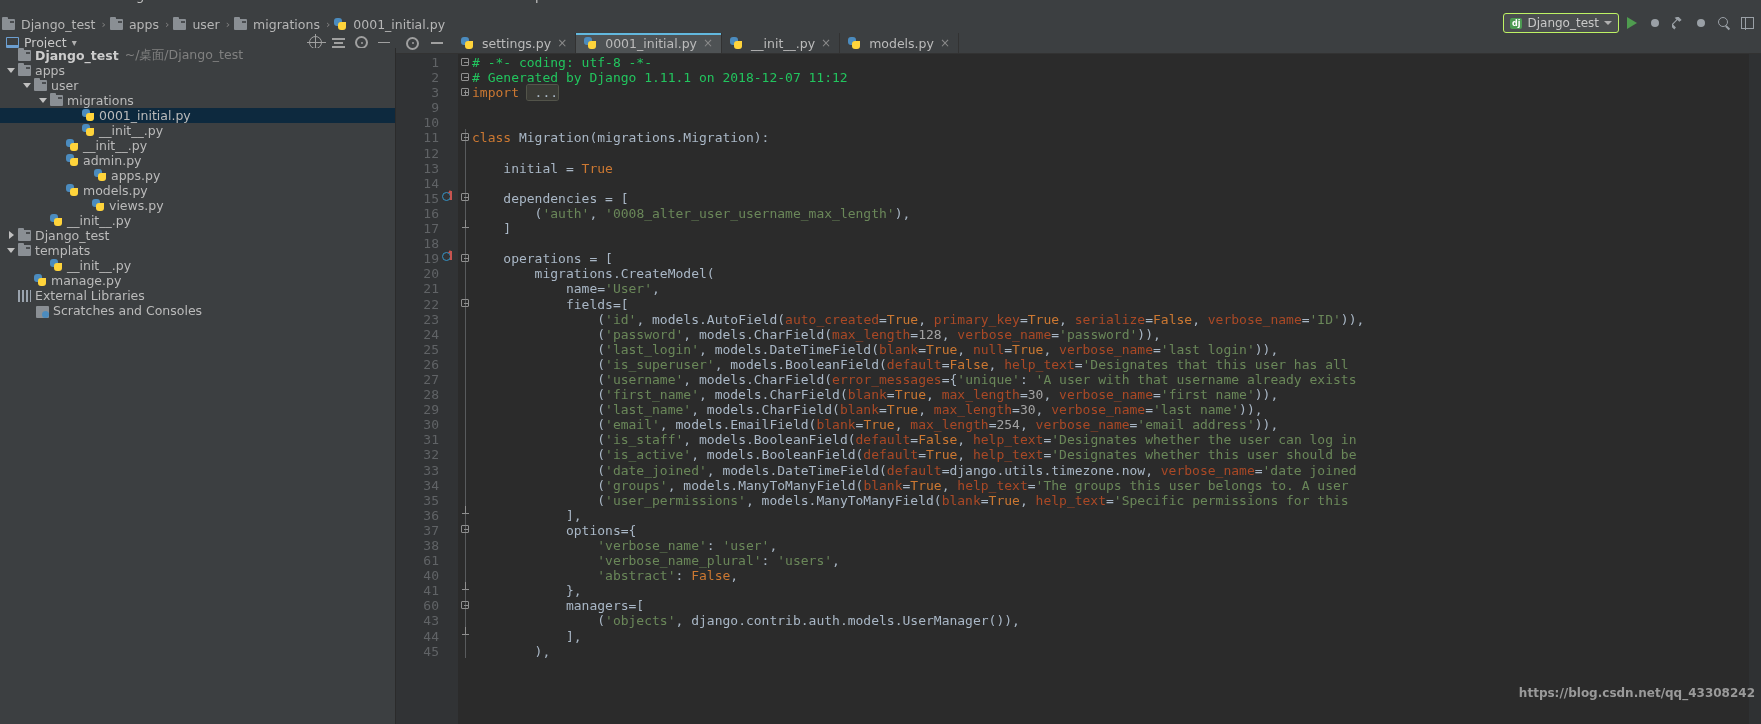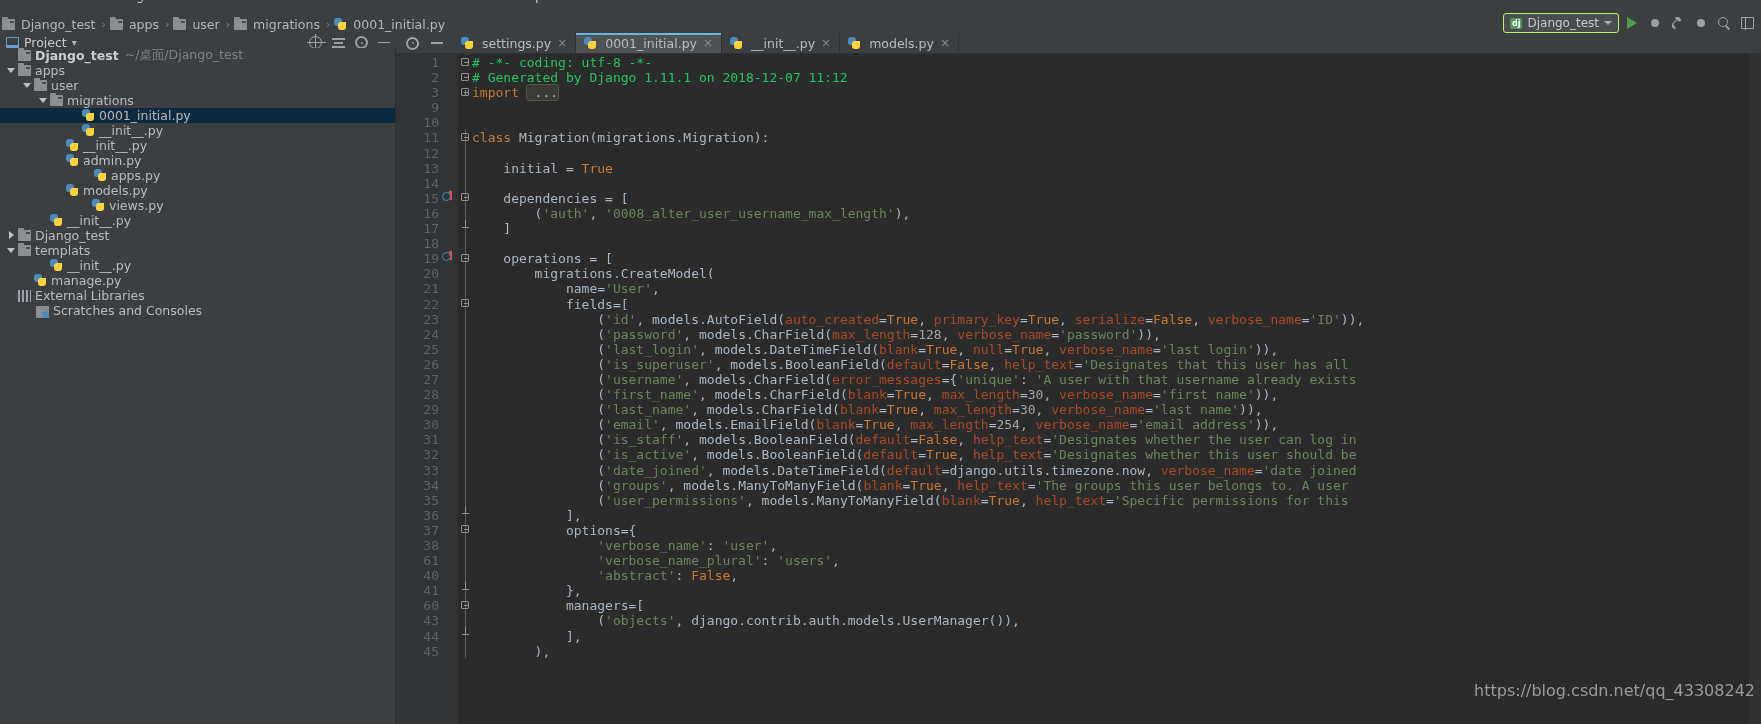--- a/index.html
+++ b/index.html
@@ -254,22 +254,23 @@
   .t-num { color: #a3a3a3; text-align: center; }
   .t-def { color: #a9b7c6; }
   .t-kwarg { color: #aa4926; }
   .t-folded {
     background: #3b3b36; color: #a9b7c6; border-radius: 2px;
     box-shadow: 0 0 0 1px #53544a;
   }
 
   .watermark {
     position: absolute; right: 6px; bottom: 24px;
-    color: #9a9a9a; font-size: 16px;
+    color: #9a9a9a; font-size: 12px;
     font-family: "DejaVu Sans", "Liberation Sans", sans-serif;
+    font-weight: bold;
   }
 
   
   .errstripe {
     position: absolute; right: 0; top: 0; bottom: 0; width: 12px; background: #2f3133;
   }
 </style>
 </head>
 <body>
 

